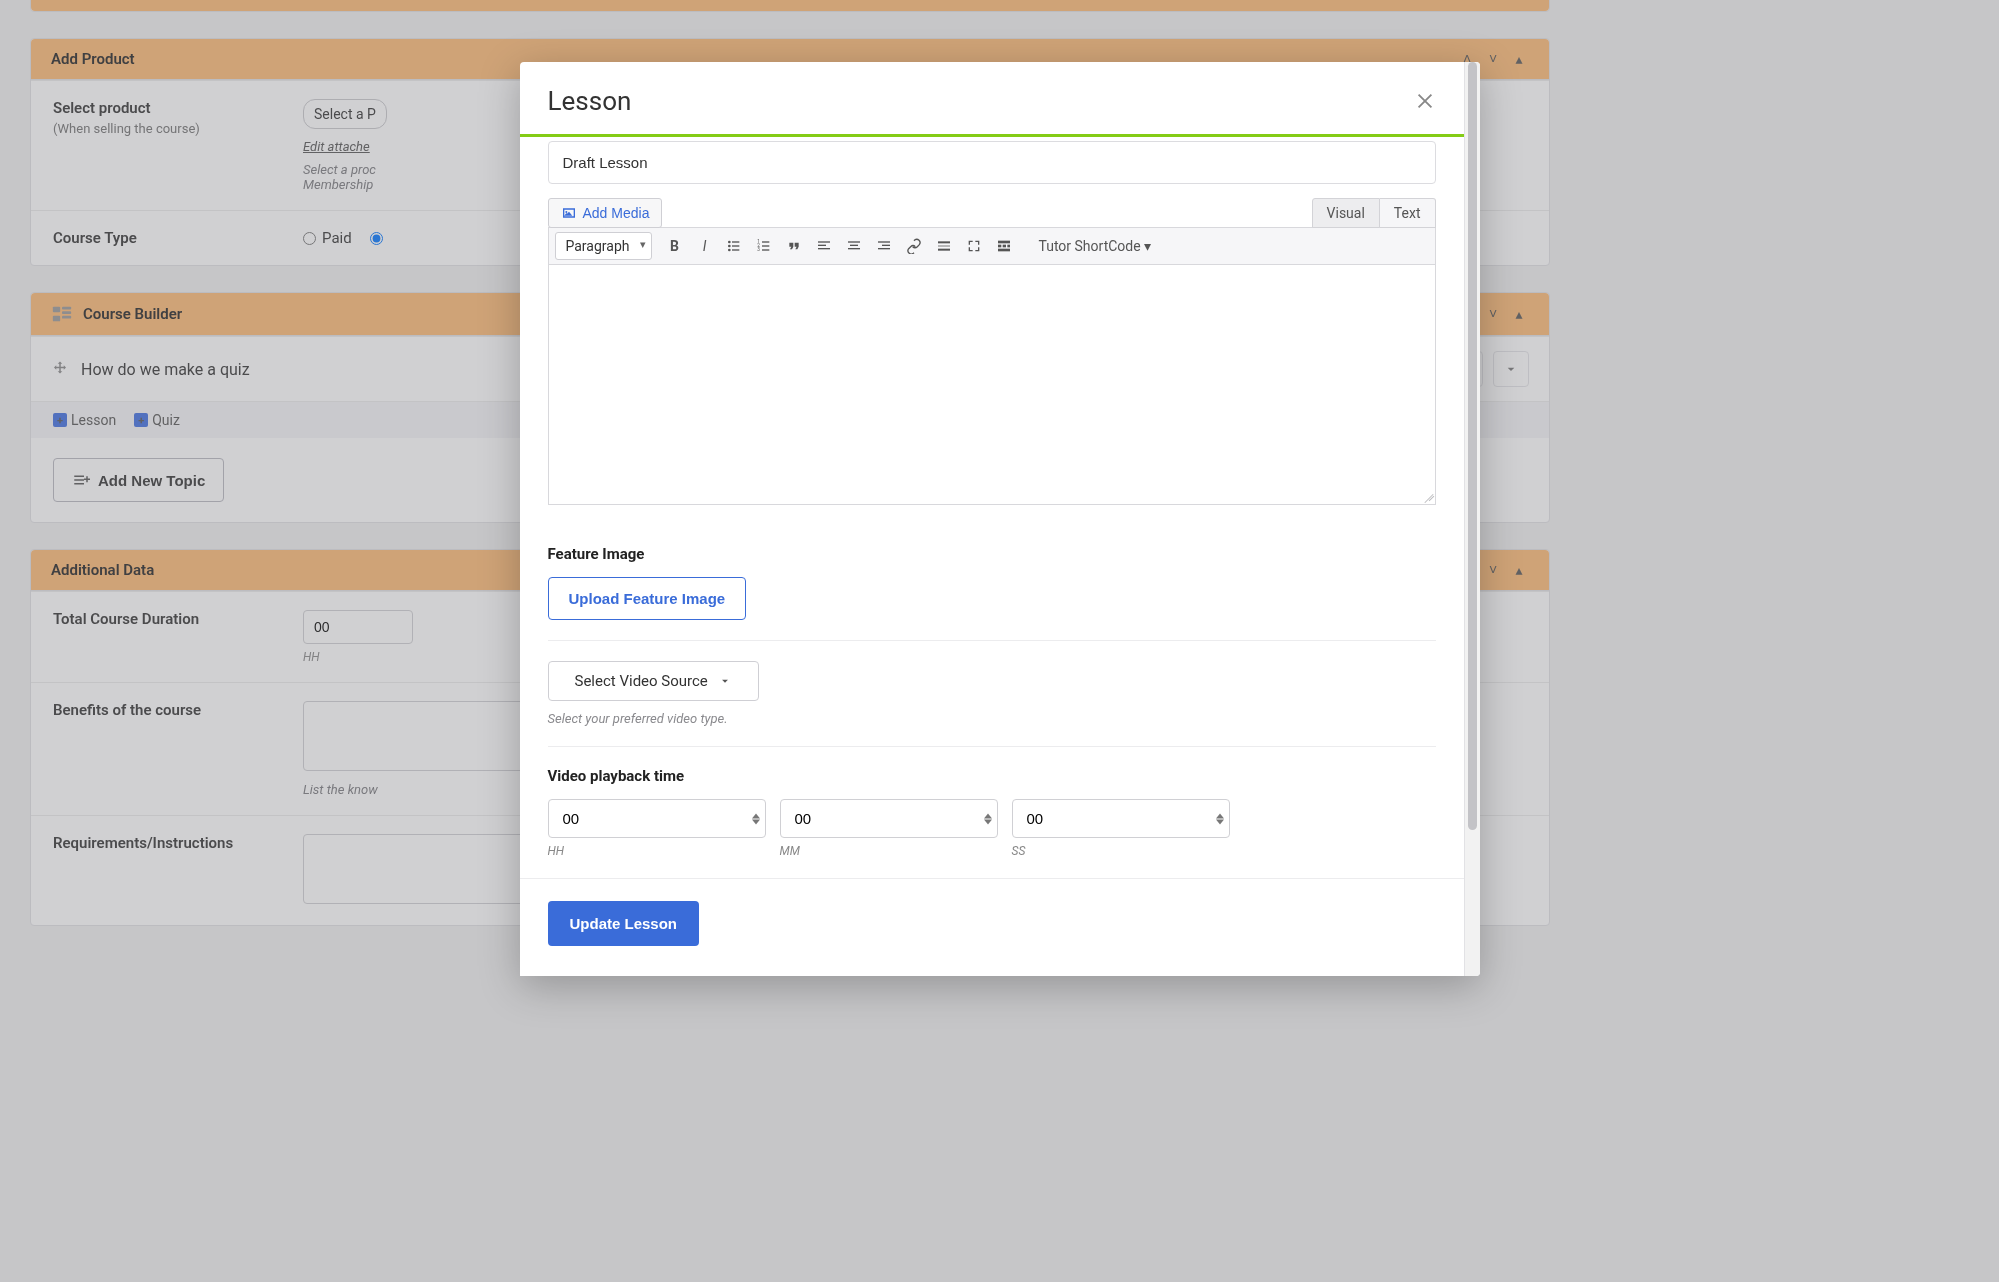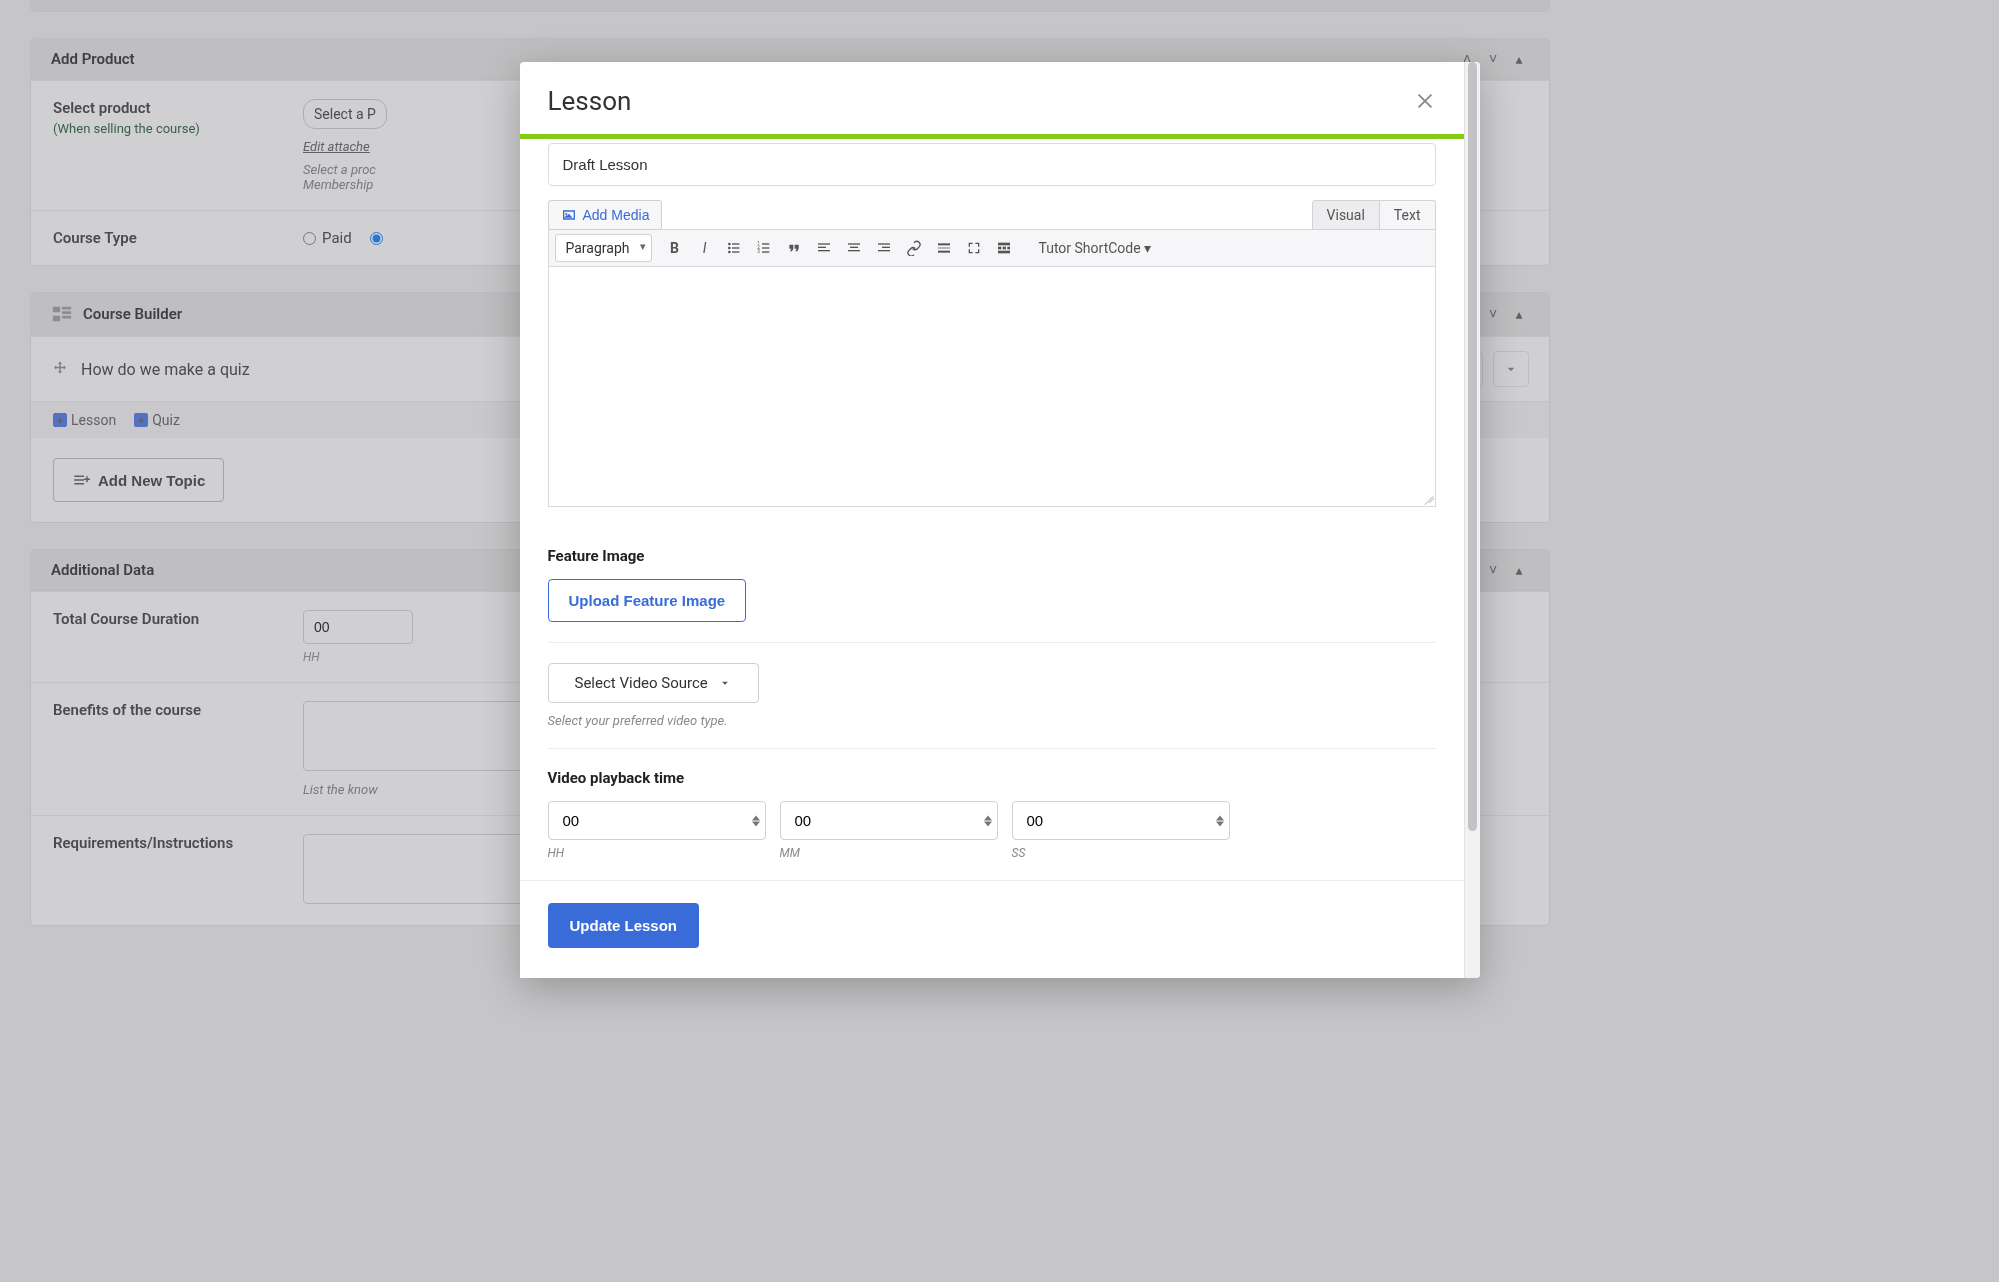--- a/index.html
+++ b/index.html
@@ -23,32 +23,32 @@
   background: #fff;
   border: 1px solid #e0e0e3;
   border-radius: 4px;
   margin-bottom: 26px;
 }
 .panel-header {
   display: flex;
   align-items: center;
   justify-content: space-between;
   padding: 10px 20px;
-  background: #e5e5e5;
+  background: #fdba74;
   border-bottom: 1px solid #e0e0e3;
   border-radius: 4px 4px 0 0;
 }
 .panel-header.borderless { border-bottom: none; border-radius: 4px; }
 .panel-title { font-weight: 600; font-size: 15px; color: #222; display:flex; align-items:center; gap:10px;}
 .panel-controls { display: flex; gap: 6px; align-items: center; color: #555;}
 .ctrl { width: 20px; height: 20px; display:flex; align-items:center; justify-content:center; }
 .row { display: flex; padding: 18px 22px; border-top: 1px solid #ebebeb; }
 .row:first-child { border-top:none; }
 .row-label { width: 250px; font-weight: 600; font-size: 15px; color: #333; }
-.row-label .sub { font-weight: 400; font-size: 13px; color: #14532d; display: block; margin-top: 4px; }
+.row-label .sub { font-weight: 400; font-size: 13px; color: #737373; display: block; margin-top: 4px; }
 .row-content { flex: 1; }
 .text-input {
   border: 1px solid #d0d0d4; border-radius: 4px; padding: 8px 10px; font-size: 14px; width: 110px; background:#fff;
 }
 .textarea { border: 1px solid #d0d0d4; border-radius: 4px; padding:8px; width:520px; height:70px; resize:both; background:#fff;}
 .hint { color:#7a7a7e; font-size:13px; font-style:italic; margin-top:8px;}
 .hint-u { text-decoration:underline; color:#555; font-size:13px; font-style:italic;}
 .radio-row { display:flex; gap:18px; align-items:center; }
 .radio-row label { display:flex; align-items:center; gap:6px; font-size:15px;}
 .select-fake { border:1px solid #c9c9cd; border-radius:12px; padding:6px 10px; background:#fff; display:inline-block; font-size:14px;}
@@ -286,21 +286,21 @@
     <div class="modal-inner">
       <div class="modal-head">
         <div class="modal-title">Lesson</div>
         <div class="close-x">
           <svg viewBox="0 0 24 24" width="22" height="22" stroke="#888" stroke-width="2" fill="none">
               <path d="M5 5l14 14M19 5L5 19"></path>
             </svg>
         </div>
       </div>
 
-      <div class="modal-section" style="padding-top:4px; border-top:5px solid #84cc16;">
+      <div class="modal-section" style="padding-top:4px; border-top:3px solid #84cc16;">
         <input class="title-input" value="Draft Lesson" style="">
         <div class="editor-toolbar-row">
           <button class="add-media-btn">
             <svg viewBox="0 0 24 24" width="16" height="16" fill="#3a6cd9">
                 <path d="M9 13l3-3 5 6H5l3-4 1 1zM21 5v14H3V5h18zm-2 2H5v10h14V7zM8 9a1.5 1.5 0 110 3 1.5 1.5 0 010-3z"></path>
               </svg>
             <span>Add Media</span>
           </button>
           <div class="tabset">
             <div class="tab first active">Visual</div>

